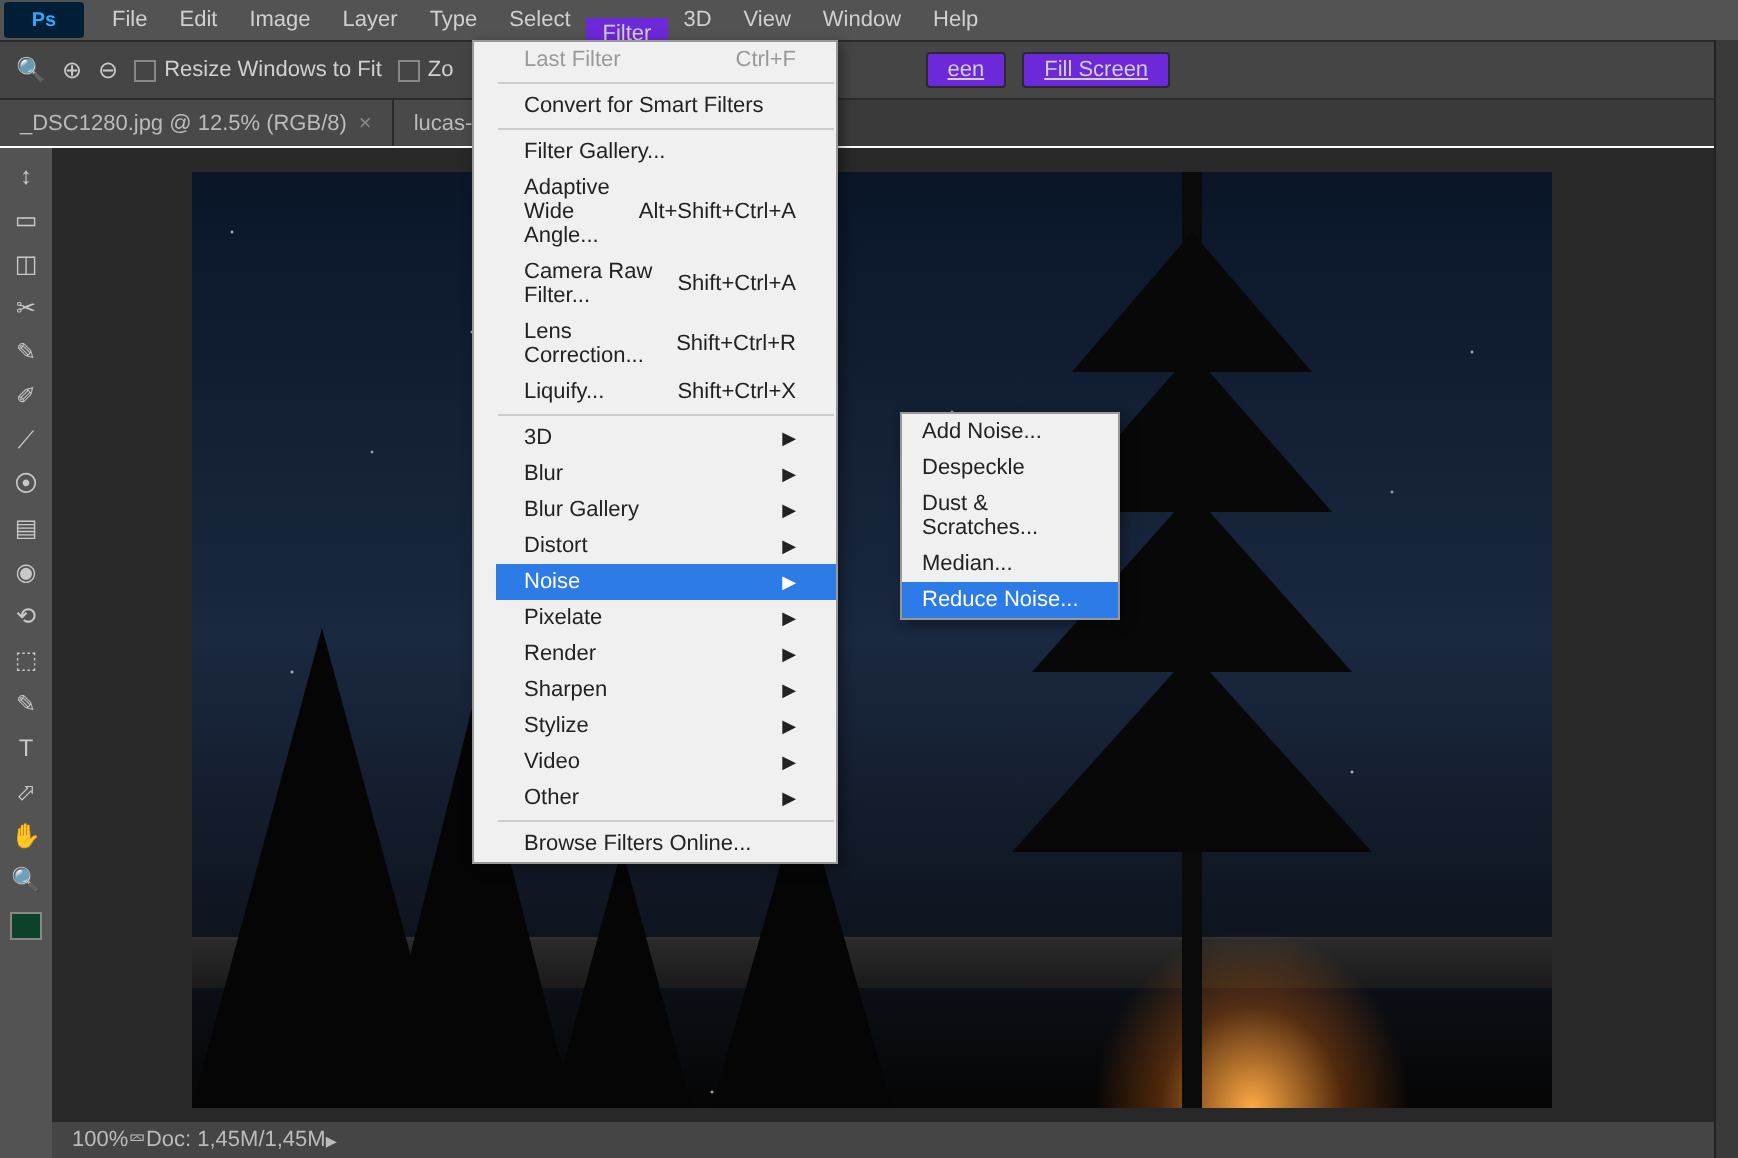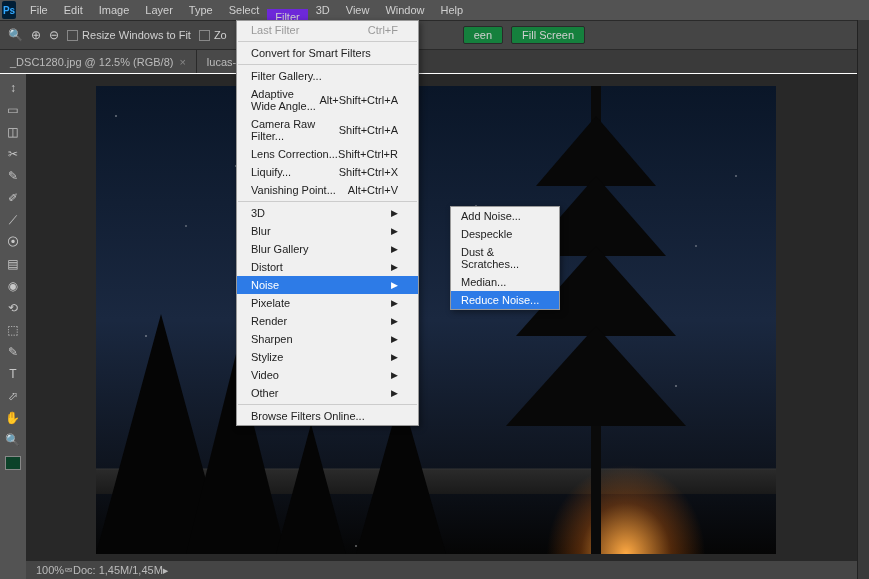--- a/index.html
+++ b/index.html
@@ -1,23 +1,23 @@
 <!DOCTYPE html>
 <html><head>
 <meta charset="utf-8">
 <style>
 * { margin: 0; padding: 0; box-sizing: border-box; font-family: "Segoe UI", Tahoma, sans-serif; font-size: 11px; }
 body { background: #535353; color: #d0d0d0; width: 869px; height: 579px; overflow: hidden; position: relative; }
 .menubar { background: #535353; height: 20px; display: flex; align-items: center; padding-left: 2px; }
-.ps-logo { width: 14px; height: 18px; background: #001e36; color: #31a8ff; font-weight: bold; font-size: 10px; display: flex; align-items: center; justify-content: center; margin-right: 6px; border-radius: 2px; }
+.ps-logo { width: 40px; height: 18px; background: #001e36; color: #31a8ff; font-weight: bold; font-size: 10px; display: flex; align-items: center; justify-content: center; margin-right: 6px; border-radius: 2px; }
 .menu-item { padding: 2px 8px; cursor: default; }
 .menu-item.open { background: #6d28d9; margin-top: 13px; }
 .toolbar { background: #454545; height: 30px; border-top: 1px solid #2a2a2a; border-bottom: 1px solid #2a2a2a; display: flex; align-items: center; padding: 0 8px; gap: 8px; }
 .tool-icon { color: #c8c8c8; font-size: 12px; }
-.btn { background: #15803d; border: 1px solid #2a2a2a; padding: 2px 10px; color: #d0d0d0; border-radius: 2px; }
+.btn { background: #6d28d9; border: 1px solid #2a2a2a; padding: 2px 10px; color: #d0d0d0; border-radius: 2px; text-decoration: underline; }
 .checkbox { width: 11px; height: 11px; border: 1px solid #888; display: inline-block; vertical-align: middle; margin-right: 4px; }
 .tabstrip { background: #3a3a3a; height: 24px; display: flex; align-items: stretch; border-bottom: 1px solid #ffffff; }
 .tab { padding: 4px 10px; background: #494949; border-right: 1px solid #2a2a2a; display: flex; align-items: center; gap: 6px; color: #bbb; font-size: 10px; }
 .tab .x { color: #888; }
 .workspace { position: absolute; top: 74px; left: 26px; right: 12px; bottom: 18px; background: #282828; }
 .canvas { position: absolute; top: 12px; left: 70px; width: 680px; height: 468px; background: linear-gradient(to bottom, #0a1628 0%, #1a2840 50%, #0f1520 80%, #050505 100%); overflow: hidden; }
 .stars { position: absolute; inset: 0; background-image:
   radial-gradient(1px 1px at 20px 30px, #fff, transparent),
   radial-gradient(1px 1px at 140px 80px, #fff, transparent),
   radial-gradient(1px 1px at 90px 140px, #ddd, transparent),
@@ -46,21 +46,21 @@
 .glow { position:absolute; bottom:0; right:70px; width:160px; height:90px; background:radial-gradient(ellipse at bottom,#ffaa44 0%,rgba(255,120,20,0.3) 40%,transparent 70%); }
 
 .toolbox { position: absolute; top: 74px; left: 0; width: 26px; background: #535353; bottom: 18px; display: flex; flex-direction: column; align-items: center; padding-top: 4px; gap: 2px; }
 .tbx { width: 20px; height: 20px; display: flex; align-items: center; justify-content: center; color: #c8c8c8; font-size: 12px; }
 .swatch { width: 16px; height: 14px; background: #0c4229; border: 1px solid #888; margin-top: 4px; }
 
 .statusbar { position: absolute; bottom: 0; left: 26px; right: 12px; height: 18px; background: #454545; display: flex; align-items: center; padding: 0 10px; font-size: 10px; color: #bbb; }
 
 .right-panel { position: absolute; top: 20px; right: 0; width: 12px; height: calc(100% - 20px); background: #3a3a3a; border-left: 1px solid #222; }
 
-.dropdown { position: absolute; top: 20px; left: 236px; width: 183px; background: #f0f0f0; color: #222; border: 1px solid #999; box-shadow: 2px 2px 6px rgba(0,0,0,0.4); z-index: 10; }
+.dropdown { position: absolute; top: 20px; left: 236px; width: 183px; background: #f0f0f0; color: #222; border: 1px solid #999; box-shadow: 2px 2px 6px rgba(0,0,0,0.4); z-index: 10; padding-left: 11px; }
 .dd-row { display: flex; justify-content: space-between; align-items: center; padding: 3px 20px 3px 14px; position: relative; }
 .dd-row.hover { background: #2d7be7; color: #fff; }
 .dd-sep { height: 1px; background: #ccc; margin: 2px 1px; }
 .dd-arrow { font-size: 9px; }
 .submenu { position: absolute; top: 206px; left: 450px; width: 110px; background: #f0f0f0; color: #222; border: 1px solid #999; box-shadow: 2px 2px 6px rgba(0,0,0,0.4); z-index: 11; }
 .submenu .dd-row { padding: 3px 10px; }
 .submenu .dd-row.sel { background: #2d7be7; color: #fff; }
 </style>
 </head>
 <body>
@@ -174,24 +174,20 @@
       <span>Shift+Ctrl+A</span>
     </div>
     <div class="dd-row">
       <span>Lens Correction...</span>
       <span>Shift+Ctrl+R</span>
     </div>
     <div class="dd-row">
       <span>Liquify...</span>
       <span>Shift+Ctrl+X</span>
     </div>
-    <div class="dd-row">
-      <span>Vanishing Point...</span>
-      <span>Alt+Ctrl+V</span>
-    </div>
     <div class="dd-sep"></div>
     <div class="dd-row">
       <span>3D</span>
       <span class="dd-arrow">▶</span>
     </div>
     <div class="dd-row">
       <span>Blur</span>
       <span class="dd-arrow">▶</span>
     </div>
     <div class="dd-row">

